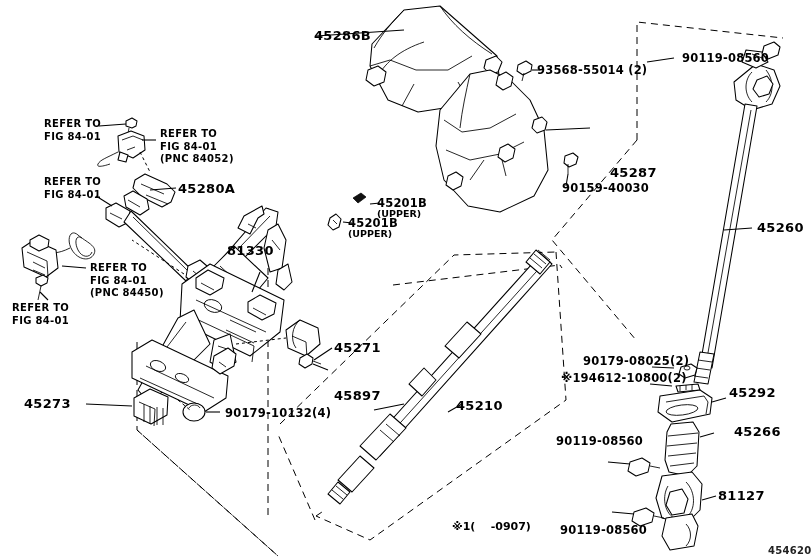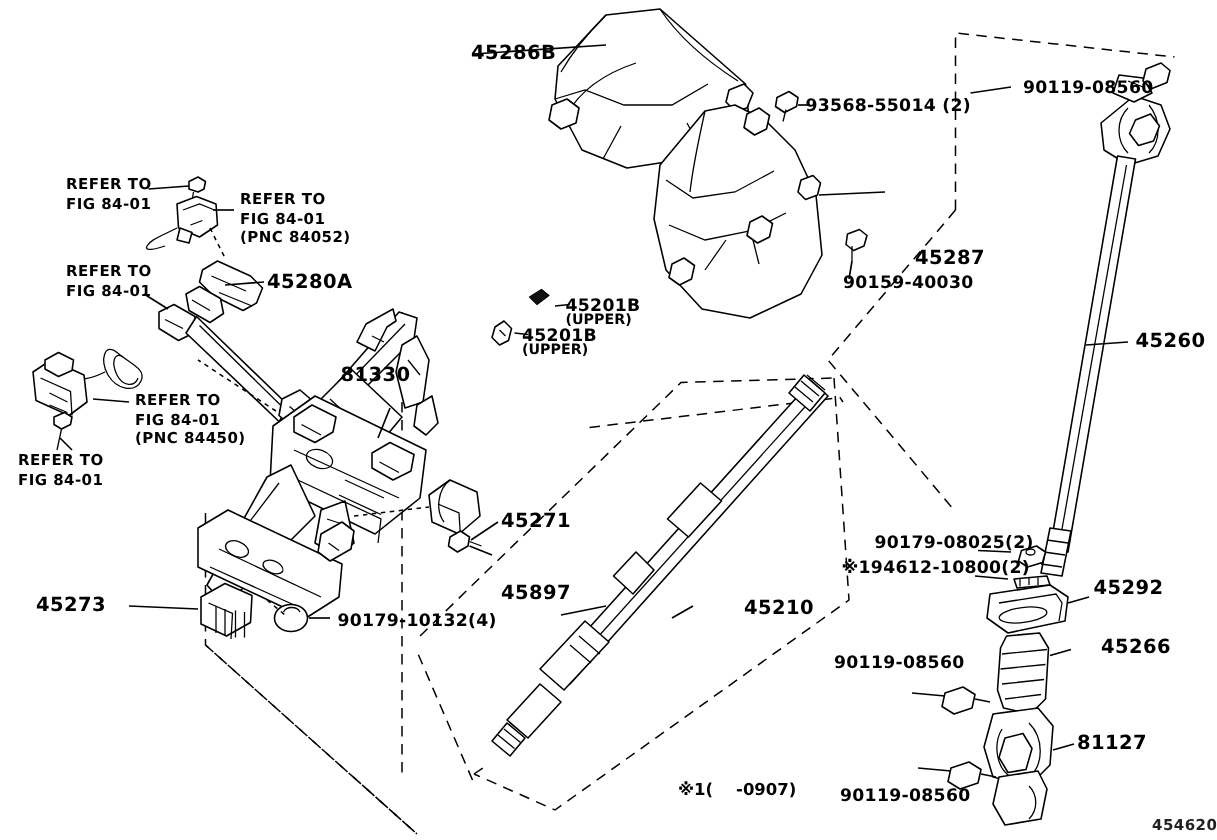--- a/index.html
+++ b/index.html
@@ -313,21 +313,21 @@
 <div class="lbl pn-big" style="left:314px;top:28px;">45286B</div>
 <div class="lbl pn" style="left:537px;top:63px;text-align:right;">93568-55014 (2)</div>
 <div class="lbl pn-big" style="left:610px;top:120px;margin-top:45px;">45287</div>
 <div class="lbl pn" style="left:538px;top:181px;padding-left:24px;">90159-40030</div>
 
 <div class="lbl pn" style="left:377px;top:196px;">45201B</div>
 <div class="lbl sub" style="left:377px;top:208px;">(UPPER)</div>
 <div class="lbl pn" style="left:348px;top:216px;">45201B</div>
 <div class="lbl sub" style="left:348px;top:228px;">(UPPER)</div>
 
-<div class="lbl pn-big" style="left:456px;top:398px;margin-left:40px;">45210</div>
+<div class="lbl pn-big" style="left:456px;top:398px;">45210</div>
 
 <div class="lbl pn" style="left:682px;top:51px;">90119-08560</div>
 <div class="lbl pn-big" style="left:757px;top:220px;">45260</div>
 
 <div class="lbl pn" style="left:583px;top:354px;">90179-08025(2)</div>
 <div class="lbl pn" style="left:561px;top:371px;">※194612-10800(2)</div>
 <div class="lbl pn-big" style="left:729px;top:385px;">45292</div>
 <div class="lbl pn-big" style="left:717px;top:424px;margin-left:17px;">45266</div>
 <div class="lbl pn" style="left:556px;top:434px;">90119-08560</div>
 <div class="lbl pn-big" style="left:718px;top:488px;">81127</div>

